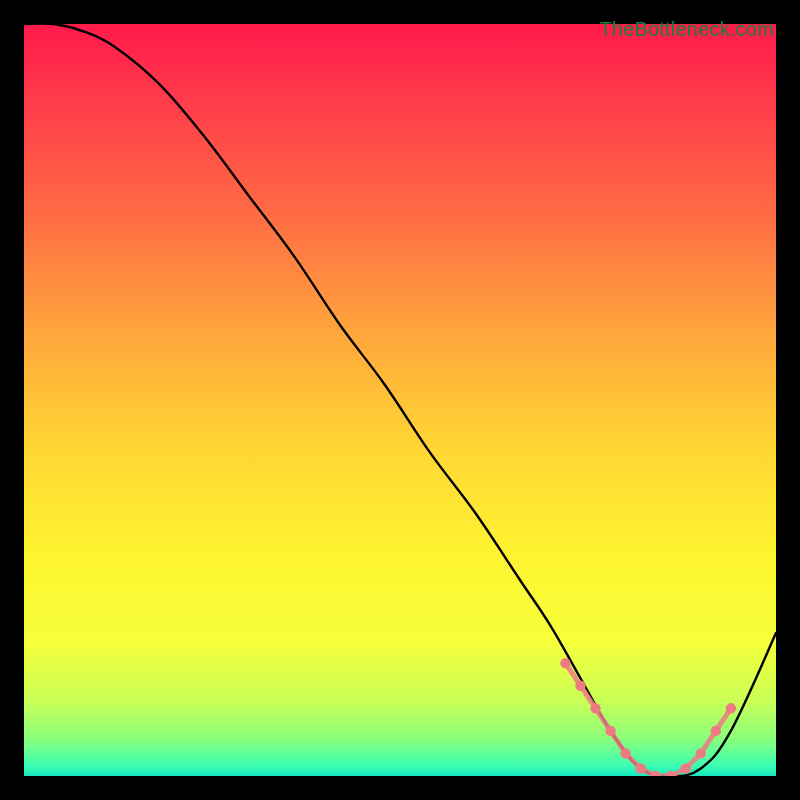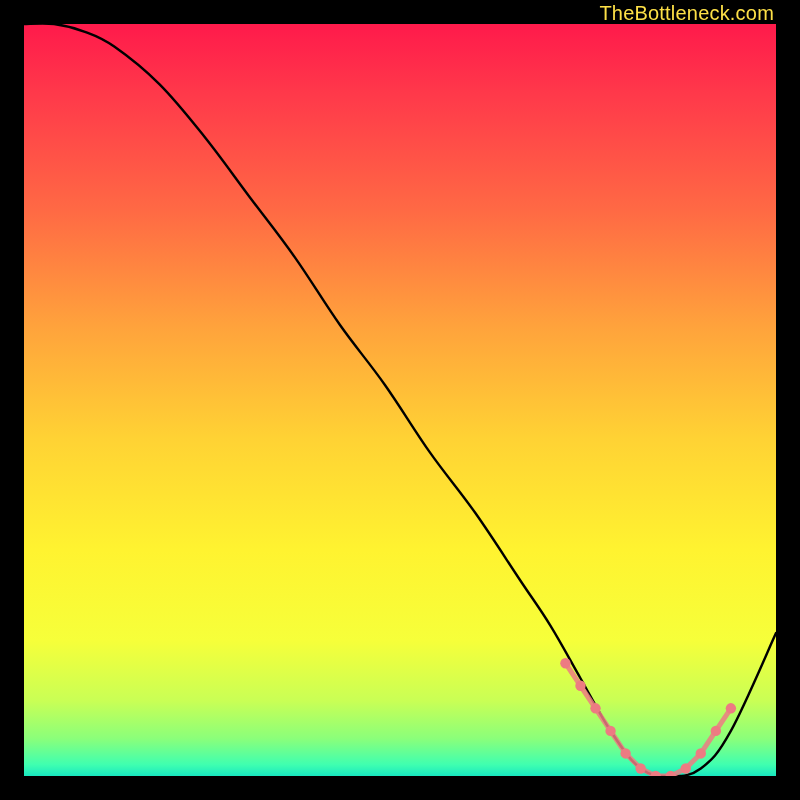--- a/index.html
+++ b/index.html
@@ -20,26 +20,26 @@
   }
   .plot-area {
     position: absolute;
     left: 0;
     top: 0;
     width: 752px;
     height: 752px;
   }
   .watermark {
     position: absolute;
-    top: 2px;
+    top: 18px;
     right: 26px;
     font-family: Arial, Helvetica, sans-serif;
     font-size: 20px;
     font-weight: 500;
-    color: #fde047;
+    color: #15803d;
     letter-spacing: 0.2px;
   }
   svg { display: block; }
 </style>
 </head>
 <body>
 
 <div class="frame">
   <svg class="plot-area" viewBox="0 0 752 752">
     <defs>

